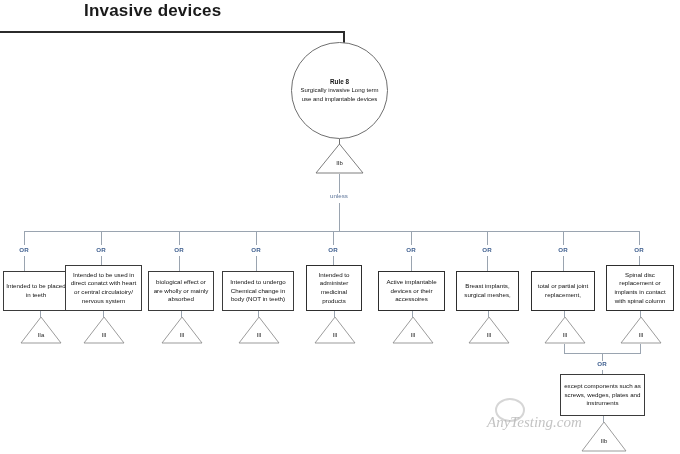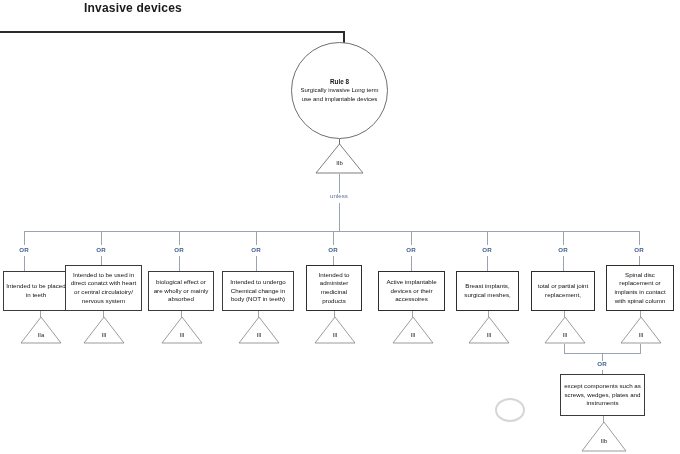--- a/index.html
+++ b/index.html
@@ -1,21 +1,21 @@
 <!DOCTYPE html>
 <html><head>
 <meta charset="utf-8">
 <style>
   html,body{margin:0;padding:0;background:#fff;}
   body{font-family:"Liberation Sans","DejaVu Sans",sans-serif;}
   #canvas{position:relative;width:680px;height:454px;background:#ffffff;overflow:hidden;}
 
   .title{
     position:absolute;left:84px;top:1px;
-    font-size:12px;font-weight:bold;color:#1a1a1a;letter-spacing:.2px;
+    font-size:17px;font-weight:bold;color:#1a1a1a;letter-spacing:.2px;
   }
   .topbar{
     position:absolute;left:0px;top:31px;width:345px;height:2px;background:#2b2b2b;
   }
   .topbar-drop{
     position:absolute;left:343px;top:31px;width:2px;height:23px;background:#2b2b2b;
   }
 
   
   .circle{
@@ -246,14 +246,15 @@
   </div>
   <div class="vline" style="left:603px;top:416px;height:6px;"></div>
   <div class="tri" style="left:581px;top:421px;width:46px;height:31px;">
     <svg width="46" height="31" viewBox="0 0 46 31">
       <polygon points="23,1 45,30 1,30" fill="#ffffff" stroke="#8a8a8a" stroke-width="0.85"></polygon>
     </svg>
     <div class="tlabel" style="top:17px;">IIb</div>
   </div>
 
   <div class="wm wm-ring"></div>
+  <div class="wm wm-en">AnyTesting.com</div>
 
 </div>
 
 </body></html>

